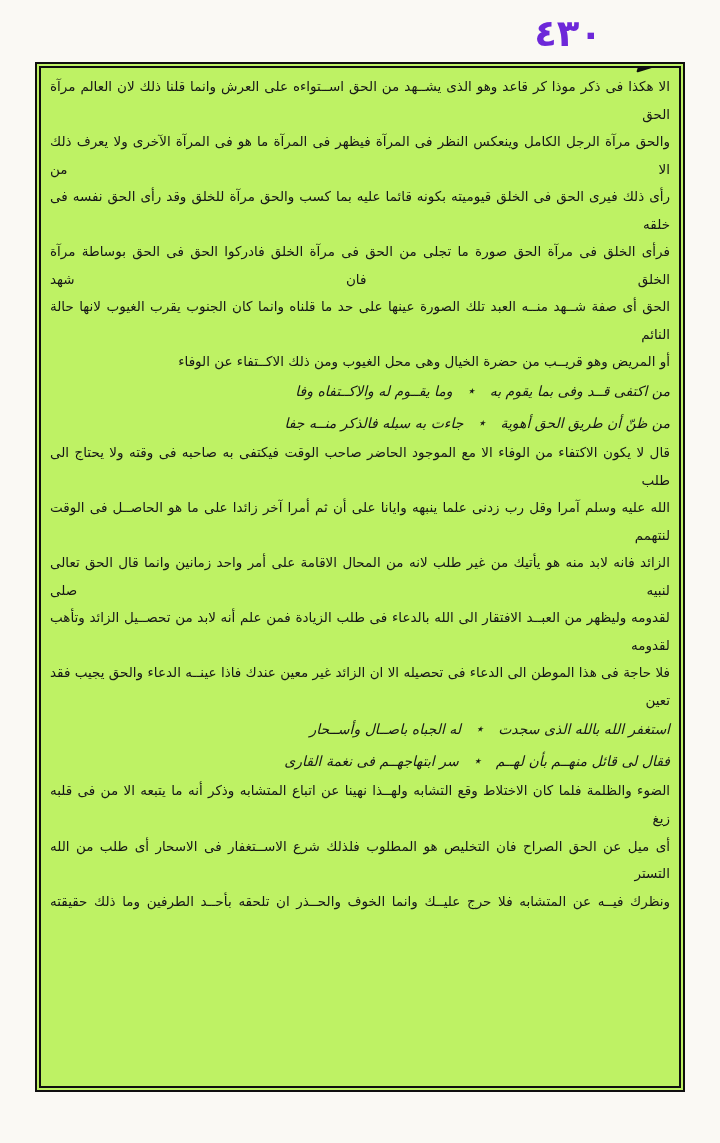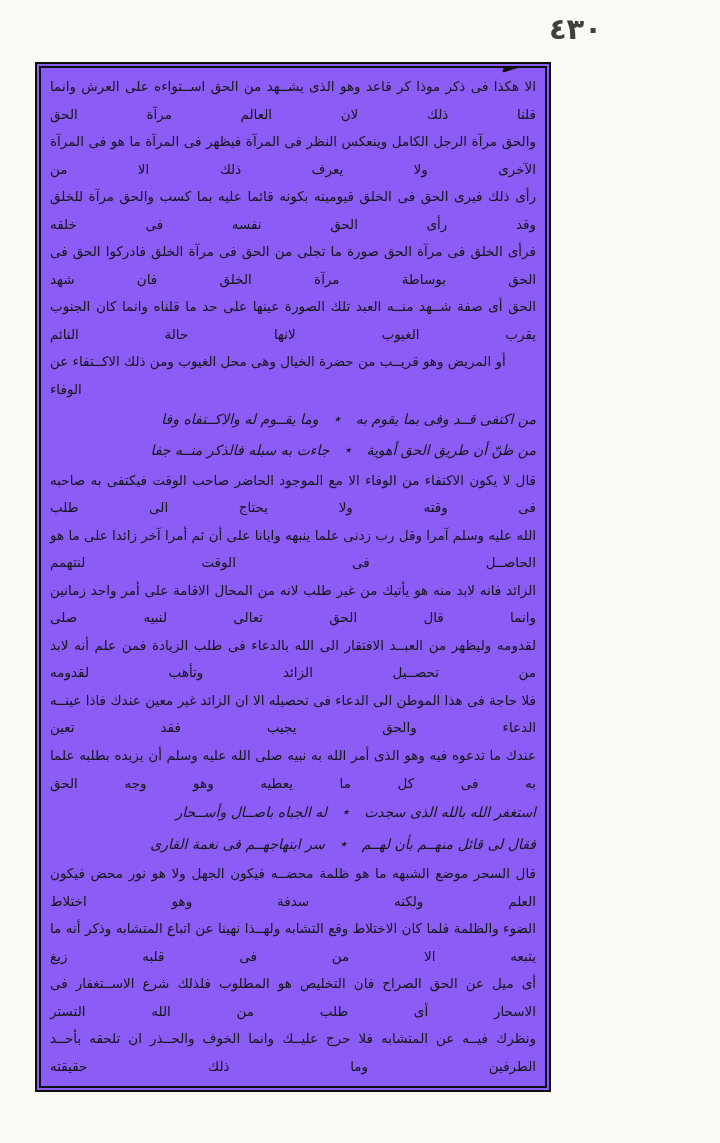--- a/index.html
+++ b/index.html
@@ -7,35 +7,35 @@
     width:720px;height:1143px;
     background:#edecE7;
     font-family:"DejaVu Sans", sans-serif;
   }
   .page{
     position:relative;width:720px;height:1143px;
     background:#faf9f4;color:#161616;direction:rtl;overflow:hidden;
   }
   .page-number{
     position:absolute;top:12px;right:118px;
-    font-size:29px;font-weight:bold;letter-spacing:2px;color:#404040;
+    font-size:37px;font-weight:bold;letter-spacing:2px;color:#6d28d9;
   }
   .frame{
-    position:absolute;top:62px;left:35px;width:516px;height:1030px;
+    position:absolute;top:62px;left:35px;width:650px;height:1030px;
     box-sizing:border-box;border:6px double #0f0f0f;
-    padding:5px 9px 0 9px;overflow:hidden;background:#8b5cf6;
+    padding:5px 9px 0 9px;overflow:hidden;background:#bef264;
   }
   .flourish{
     position:absolute;top:-15px;right:-12px;width:54px;height:11px;
     background:#0d0d0d;transform:rotate(-17deg) skewX(-35deg);border-radius:2px;
   }
   .line{font-size:13.5px;line-height:27.55px;white-space:normal;}
   .just{text-align:justify;text-align-last:justify;}
   .start{text-align:right;}
-  .center{text-align:left;}
+  .center{text-align:right;}
   .verse{line-height:30.5px;text-align:right;font-size:14px;font-style:italic;}
   .verse .star{display:inline-block;margin:0 15px;font-size:13px;position:relative;top:-1px;}
   .catchword{
     position:absolute;top:1104px;left:102px;
     font-size:24px;font-weight:normal;color:#111;margin-top:32px;
   }
 </style>
 </head>
 <body>
 
@@ -58,30 +58,28 @@
     </div>
     <div class="line verse">
       <span>من ظنّ أن طريق الحق أهوية</span><span class="star">٭</span><span>جاءت به سبله فالذكر منــه جفا</span>
     </div>
 
     <div class="line just">قال لا يكون الاكتفاء من الوفاء الا مع الموجود الحاضر صاحب الوقت فيكتفى به صاحبه فى وقته ولا يحتاج الى طلب</div>
     <div class="line just">الله عليه وسلم آمرا وقل رب زدنى علما ينبهه وايانا على أن ثم أمرا آخر زائدا على ما هو الحاصــل فى الوقت لنتهمم</div>
     <div class="line just">الزائد فانه لابد منه هو يأتيك من غير طلب لانه من المحال الاقامة على أمر واحد زمانين وانما قال الحق تعالى لنبيه صلى</div>
     <div class="line just">لقدومه وليظهر من العبــد الافتقار الى الله بالدعاء فى طلب الزيادة فمن علم أنه لابد من تحصــيل الزائد وتأهب لقدومه</div>
     <div class="line just">فلا حاجة فى هذا الموطن الى الدعاء فى تحصيله الا ان الزائد غير معين عندك فاذا عينــه الدعاء والحق يجيب فقد تعين</div>
-    <div class="line just">عندك ما تدعوه فيه وهو الذى أمر الله به نبيه صلى الله عليه وسلم أن يزيده بطلبه علما به فى كل ما يعطيه وهو وجه الحق</div>
 
     <div class="line verse">
       <span>استغفر الله بالله الذى سجدت</span><span class="star">٭</span><span>له الجباه باصــال وأســحار</span>
     </div>
     <div class="line verse">
       <span>فقال لى قائل منهــم بأن لهــم</span><span class="star">٭</span><span>سر ابتهاجهــم فى نغمة القارى</span>
     </div>
 
-    <div class="line just">قال السحر موضع الشبهه ما هو ظلمة محضــه فيكون الجهل ولا هو نور محض فيكون العلم ولكنه سدفة وهو اختلاط</div>
     <div class="line just">الضوء والظلمة فلما كان الاختلاط وقع التشابه ولهــذا نهينا عن اتباع المتشابه وذكر أنه ما يتبعه الا من فى قلبه زيغ</div>
     <div class="line just">أى ميل عن الحق الصراح فان التخليص هو المطلوب فلذلك شرع الاســتغفار فى الاسحار أى طلب من الله التستر</div>
     <div class="line just">ونظرك فيــه عن المتشابه فلا حرج عليــك وانما الخوف والحــذر ان تلحقه بأحــد الطرفين وما ذلك حقيقته</div>
 
   </div>
 
   <div class="catchword">من</div>
 </div>
 
 </body></html>

